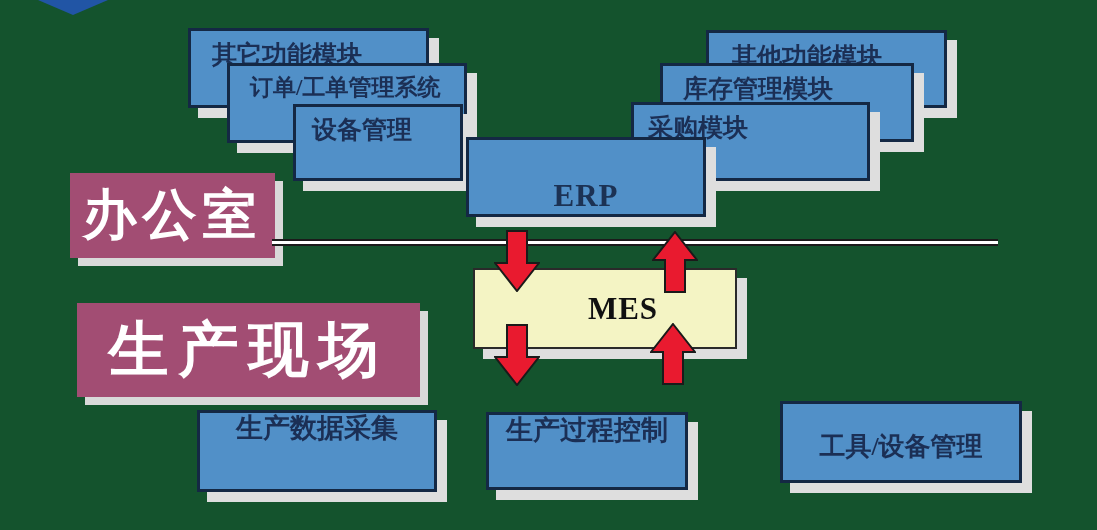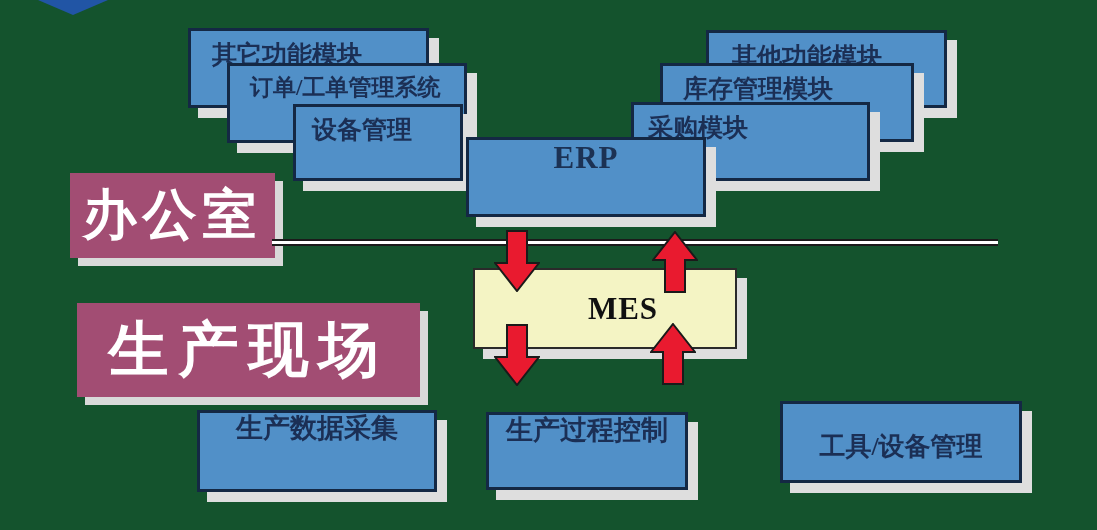--- a/index.html
+++ b/index.html
@@ -48,21 +48,21 @@
   }
 
   
   .erpbox {
     position: absolute;
     box-sizing: border-box;
     background: #5190c8;
     border: 3px solid #142844;
     box-shadow: 10px 10px 0 #dedede;
     display: flex;
-    align-items: flex-start;
+    align-items: flex-end;
     justify-content: center;
     color: #1c3254;
     font-weight: bold;
     font-size: 31px;
     letter-spacing: 1px;
     z-index: 4;
   }
   .mesbox {
     position: absolute;
     box-sizing: border-box;

